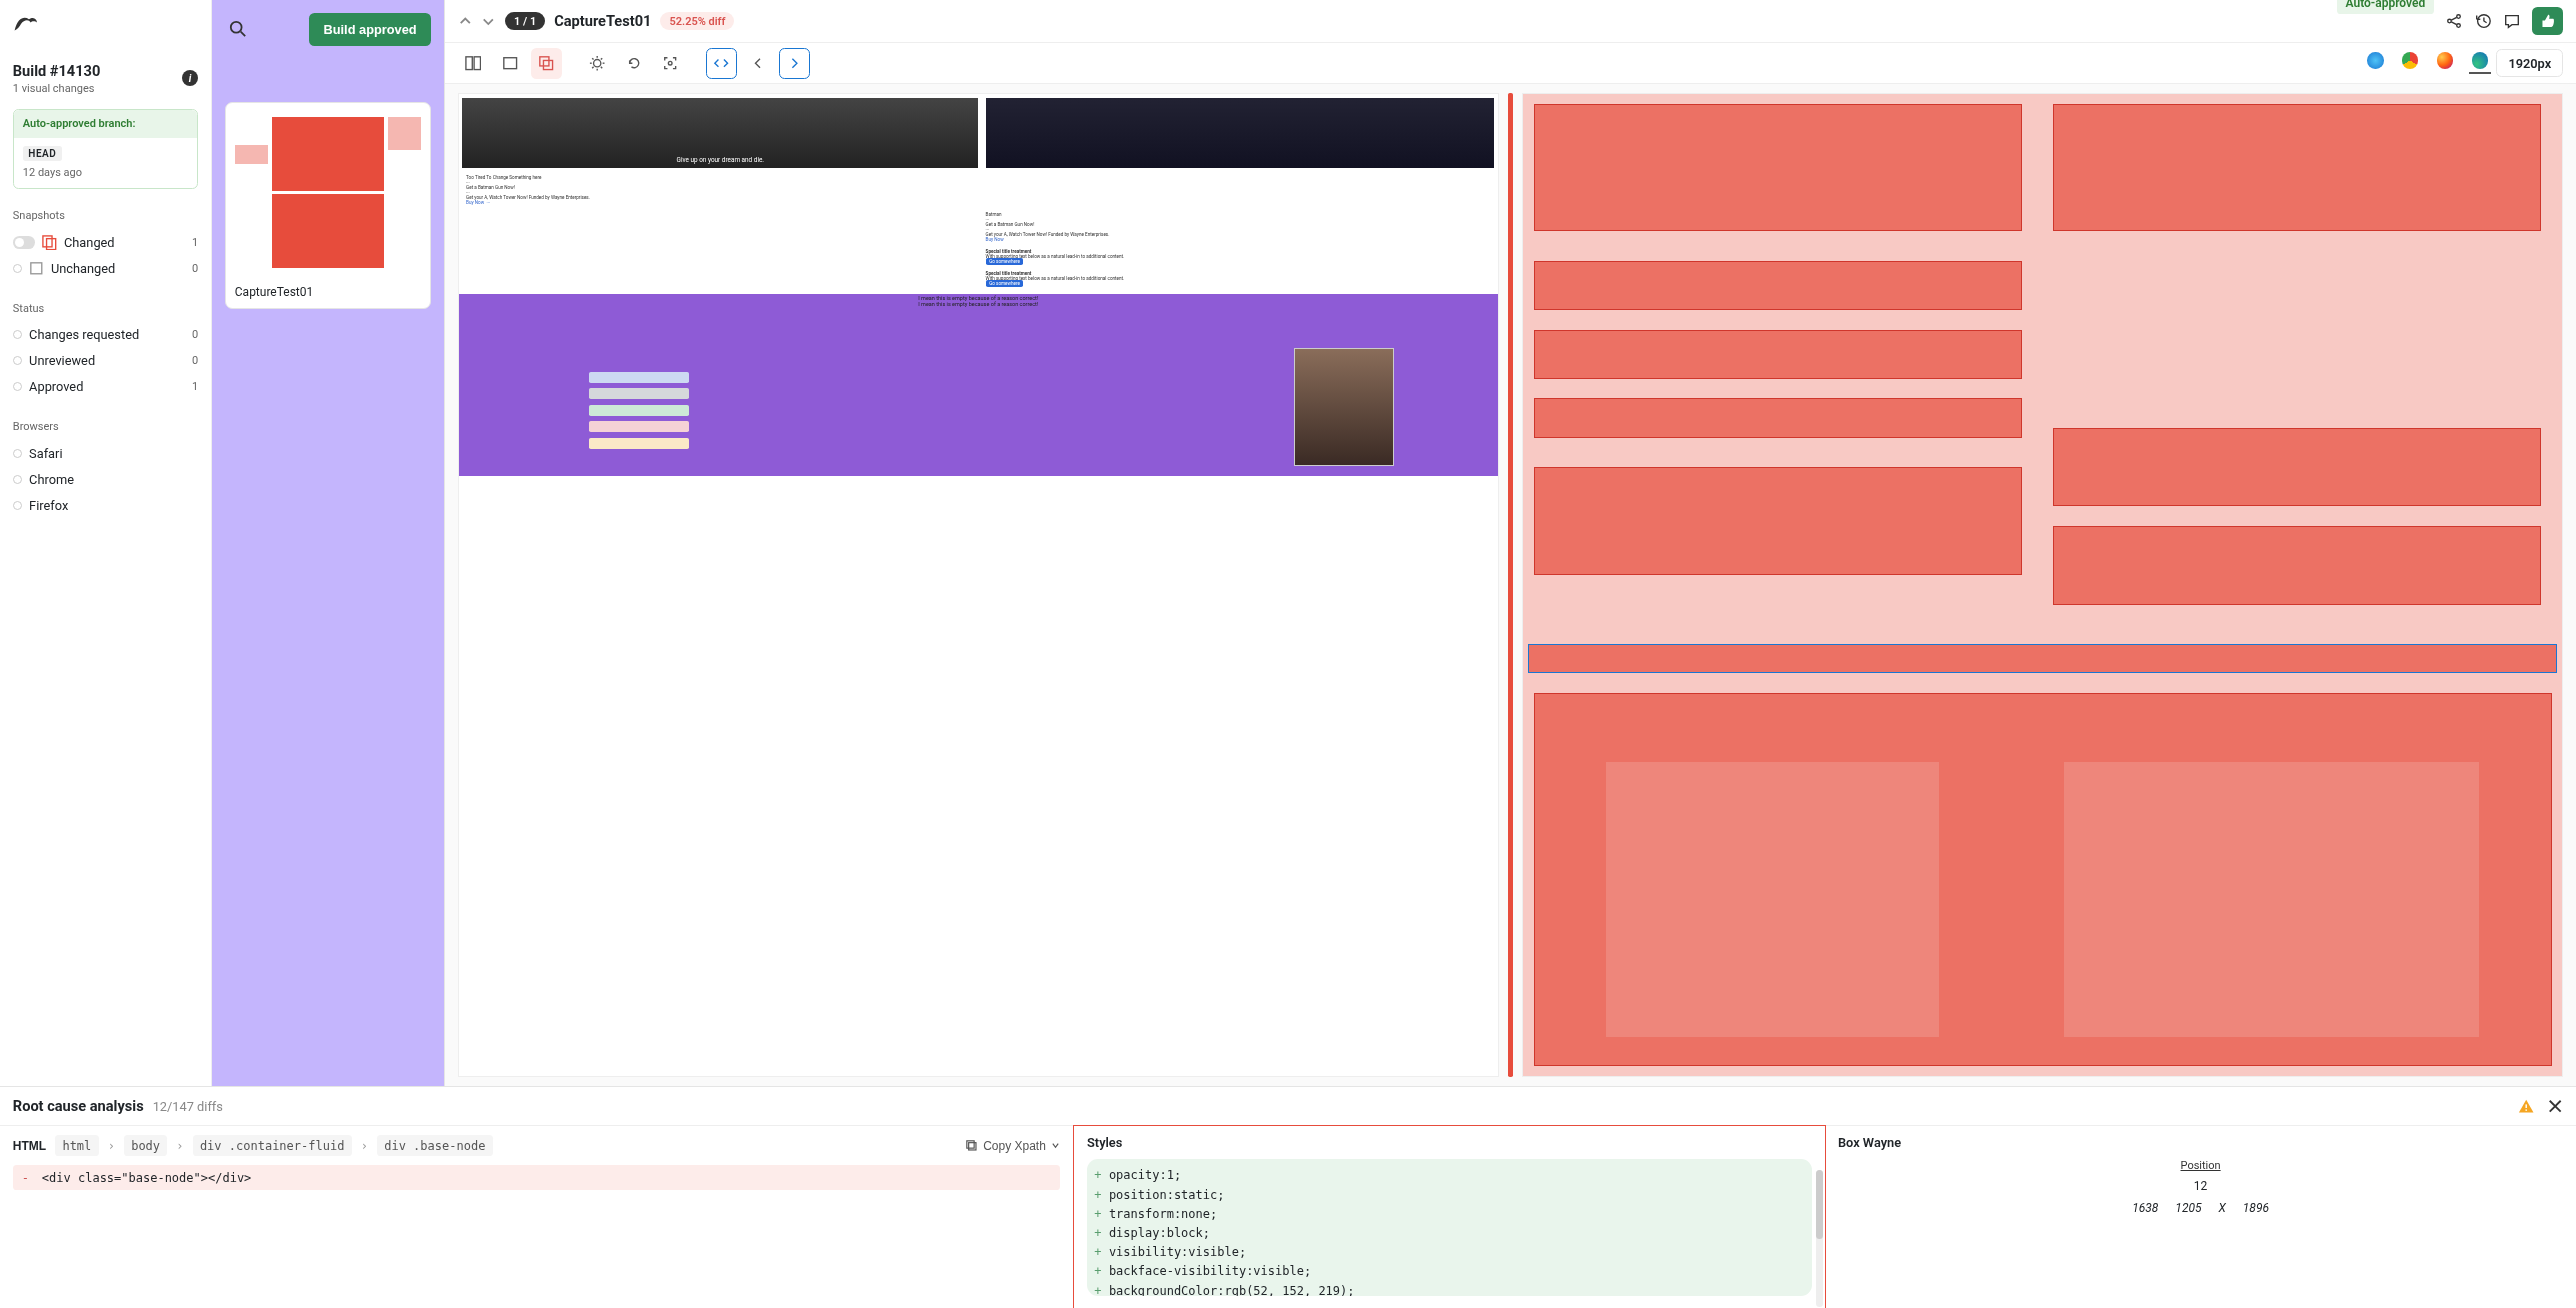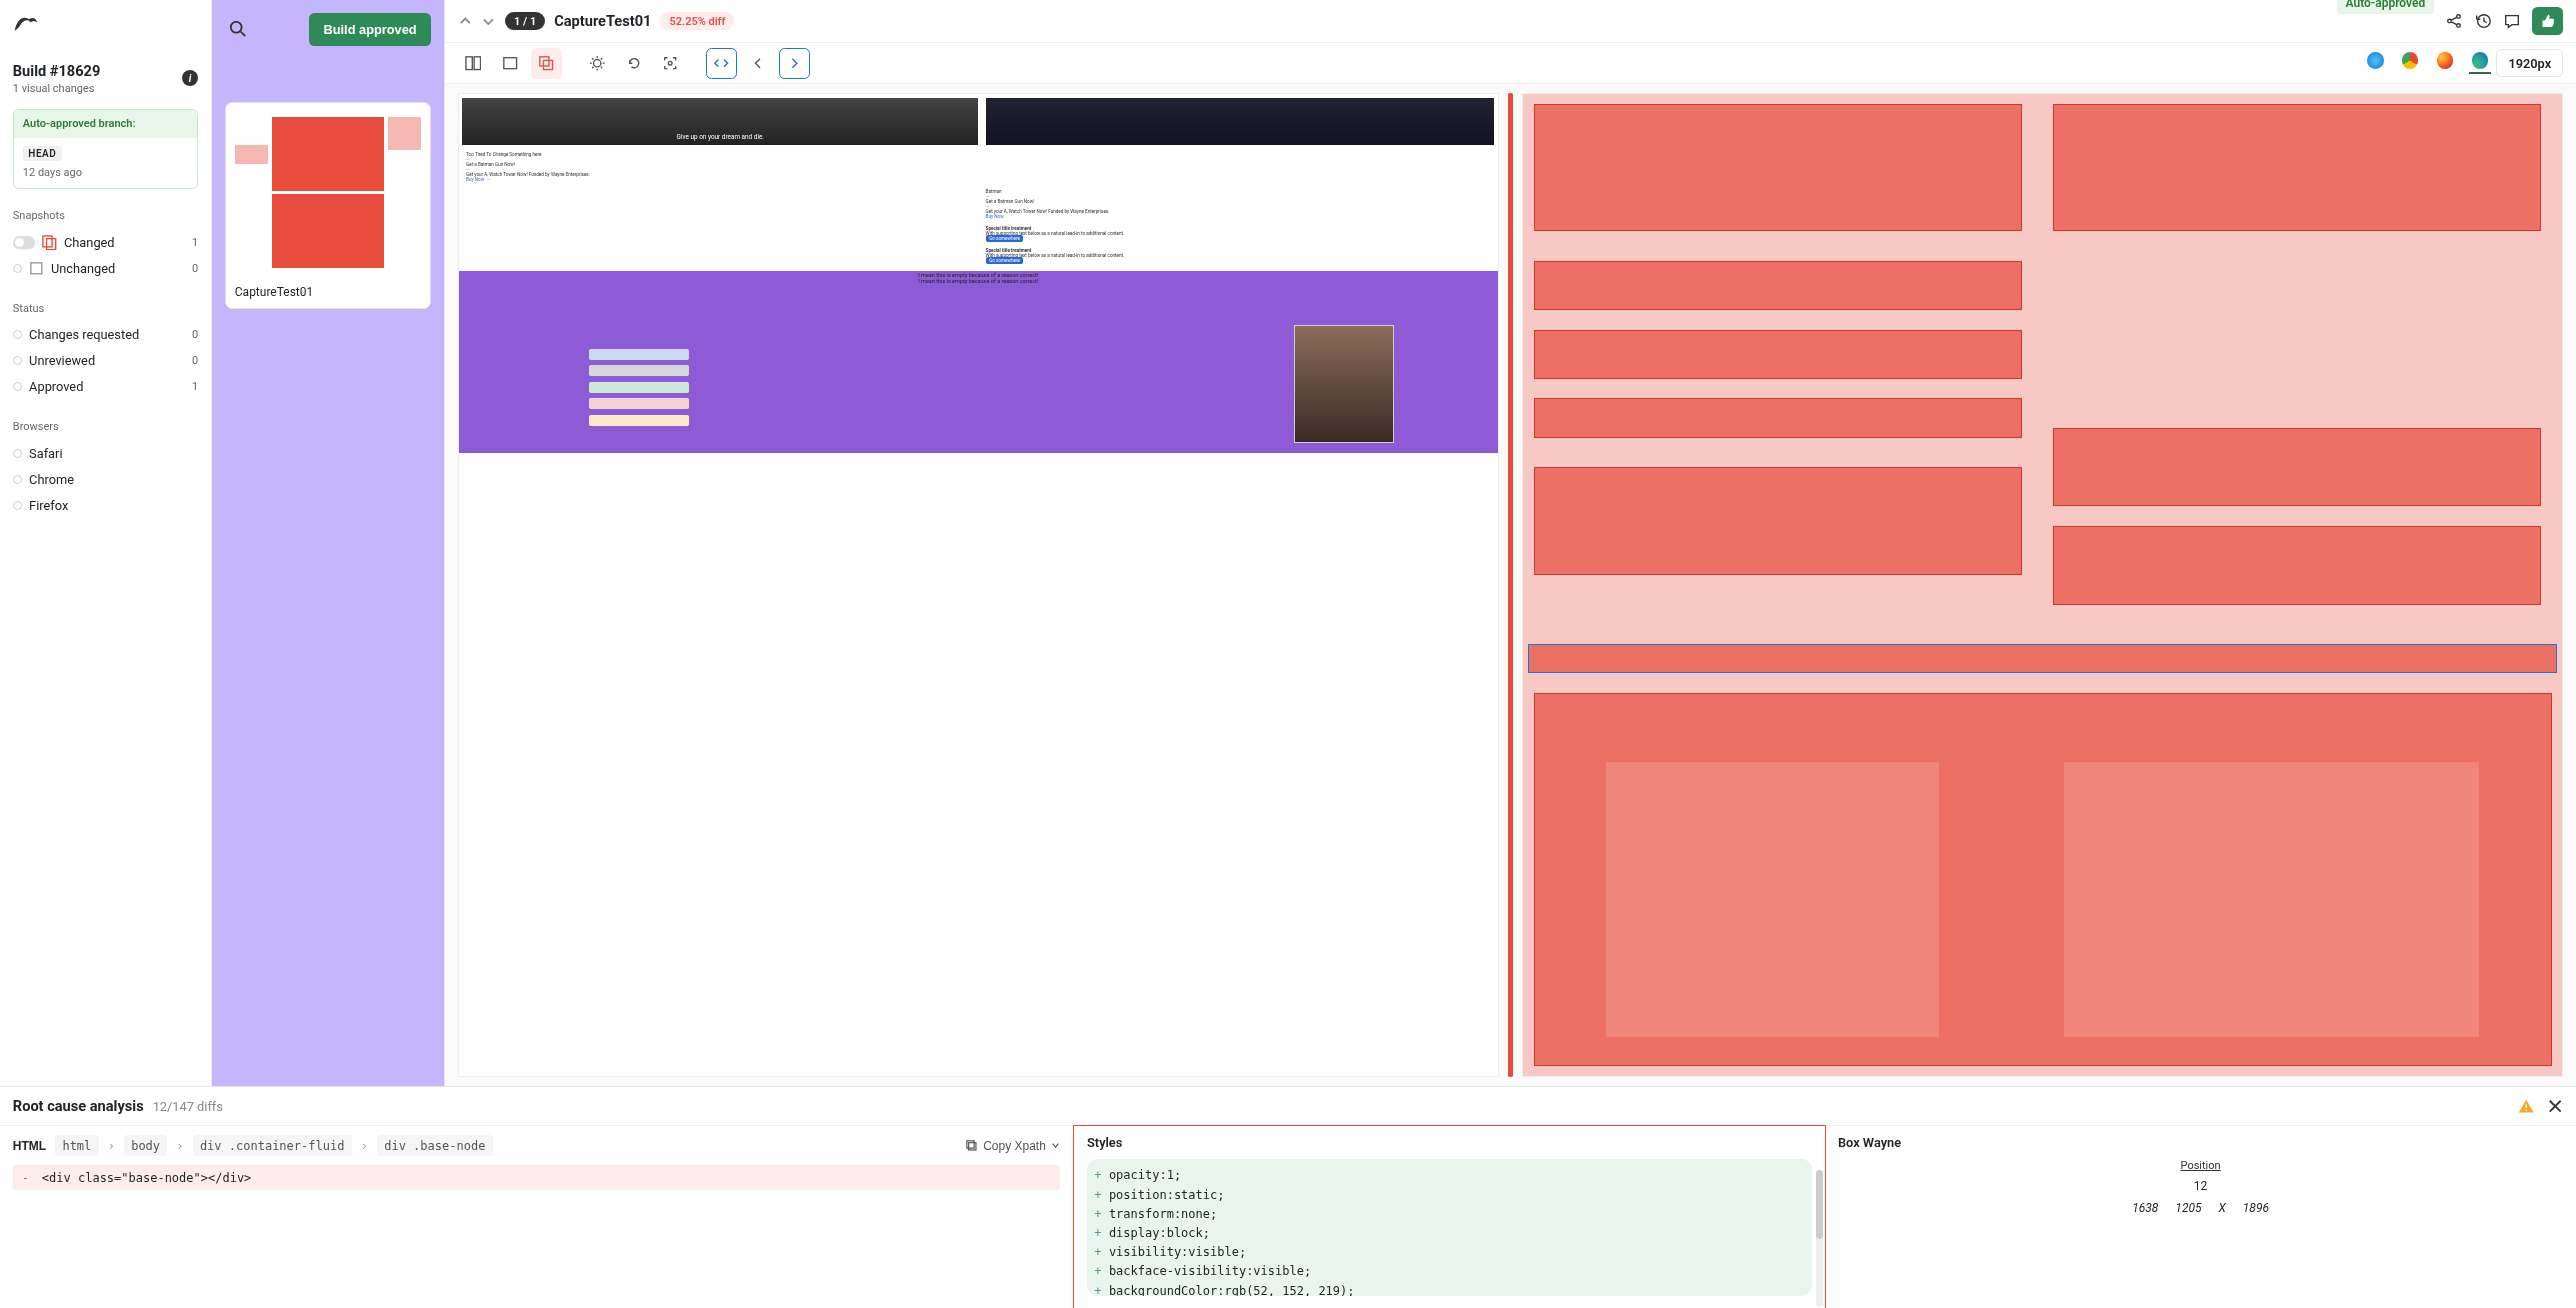--- a/index.html
+++ b/index.html
@@ -54,21 +54,21 @@
 .bline{width:22px;height:1.8px;background:transparent;margin-top:3.6px;}
 .bwrap{display:flex;flex-direction:column;align-items:center;cursor:pointer;}
 .bwrap.active .bline{background:#555;}
 .viewport-btn{border:0.9px solid #e5e5e5;border-radius:5.5px;padding:5.5px 11px;font-weight:600;font-size:12.8px;}
 .comparison{flex:1;display:flex;gap:9px;padding:9px 12.8px;overflow:hidden;background:#fafafa;}
 .pane{flex:1;background:#fff;border:0.9px solid #eee;position:relative;overflow:hidden;}
 .pane.diff{background:#fff;}
 .diff-overlay{position:absolute;inset:0;background:rgba(231,76,60,0.3);}
 .diff-block{position:absolute;background:rgba(231,76,60,0.7);border:0.9px solid rgba(200,40,30,0.8);}
 .baseline-content .c-row{display:flex;gap:7.3px;padding:3.6px;}
-.cimg{height:47px;background:#222;flex:1;}
+.cimg{height:70px;background:#222;flex:1;}
 .purple{background:#8e5bd6;height:182px;margin-top:3.6px;position:relative;}
 .alert-pill{background:#cfd9f0;height:11px;width:100px;margin:5.5px;border-radius:1.8px;}
 .microtext{font-size:4.6px;color:#333;}
 .rca { height: 222px; border-top: 0.9px solid #e5e5e5; display: flex; flex-direction: column; background:#fff;}
 .rca-header { height: 38px; display: flex; align-items: center; padding: 0 12.8px; gap: 9px; text-align: center; }
 .rca-title { font-weight: 700; font-size: 14.6px; }
 .rca-count { color: #888; font-size: 12.8px; }
 .rca-header .r{margin-left:auto;display:flex;gap:12.8px;align-items:center;}
 .warn-icon{color:#f0ad4e;}
 .close-icon{color:#333;cursor:pointer;}
@@ -101,21 +101,21 @@
   <div class="sidebar">
     <div class="sidebar-header">
       <div class="logo">
         <svg viewBox="0 0 32 24">
             <path fill="#333" d="M2 20 C6 4 14 2 20 6 C26 2 30 6 30 10 C28 8 24 8 22 10 C20 6 14 6 10 12 C8 16 6 18 2 20 Z"></path>
           </svg>
       </div>
     </div>
     <div class="build-row">
       <div>
-        <div class="build-title">Build #18629</div>
+        <div class="build-title">Build #14130</div>
         <div class="build-sub">1 visual changes</div>
       </div>
       <div class="info-circle">i</div>
     </div>
     <div class="branch-card">
       <div class="branch-title">Auto-approved branch:</div>
       <span class="branch-badge">HEAD</span>
       <div class="branch-time">12 days ago</div>
     </div>
 

